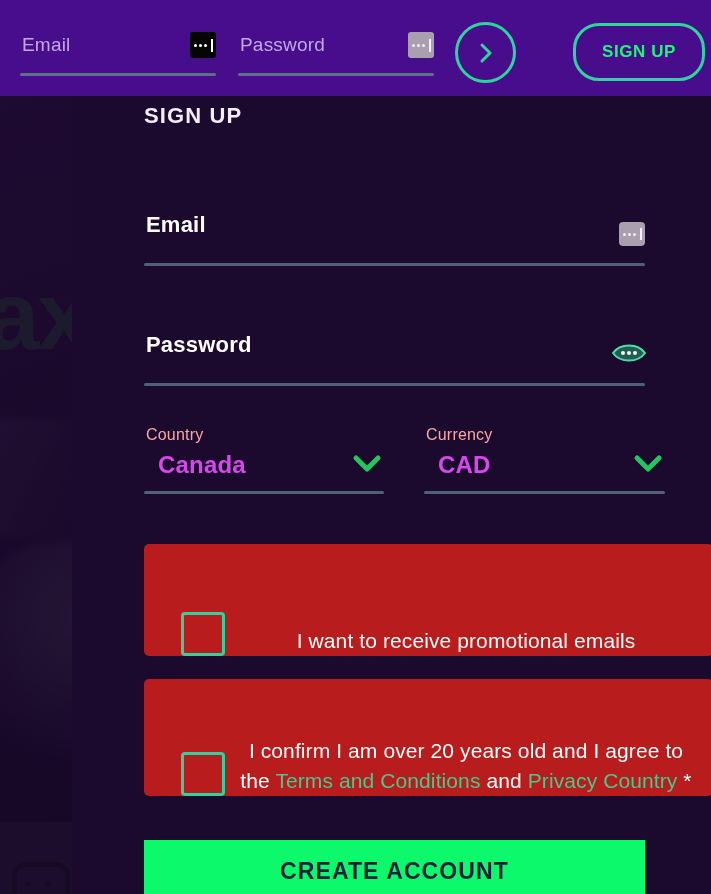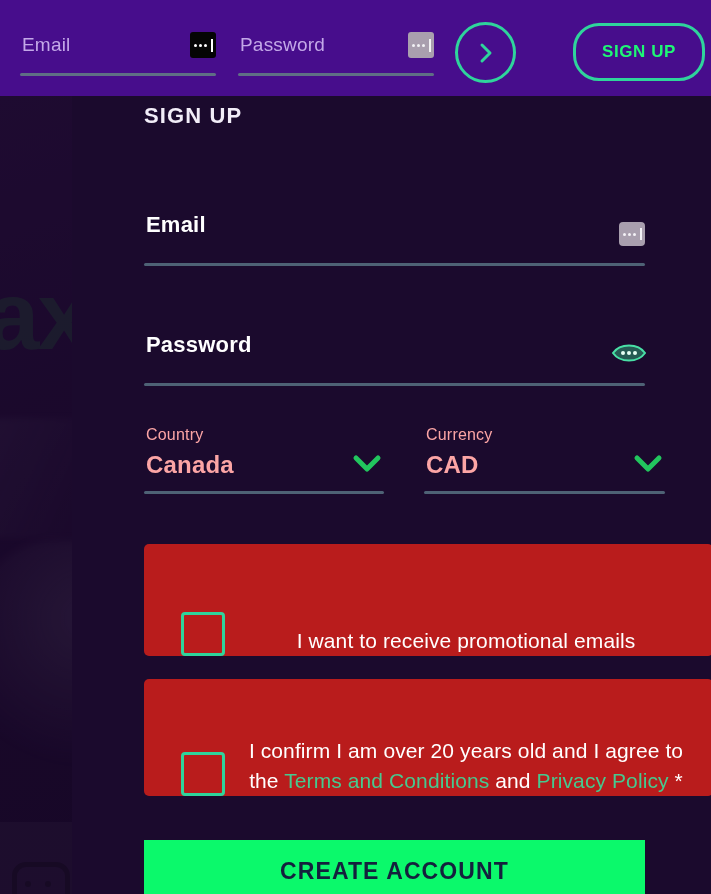--- a/index.html
+++ b/index.html
@@ -264,24 +264,24 @@
 
   .select-label {
     position: absolute;
     left: 2px; top: 0;
     font-size: 16px;
     color: #fca5a5;
     letter-spacing: .2px;
   }
   .select-value {
     position: absolute;
-    left: 2px; top: 25px;
+    left: 14px; top: 25px;
     font-size: 24px;
     font-weight: 700;
-    color: #fca5a5;
+    color: #d946ef;
     letter-spacing: .2px;
   }
   .select-chevron {
     position: absolute;
     right: 2px; top: 28px;
     cursor: pointer;
   }
   .select-underline {
     position: absolute;
     left: 0; bottom: 0;
@@ -441,18 +441,18 @@
   </div>
 
   <div class="check-row" id="promo-row">
     <div class="checkbox"></div>
     <div class="check-text">I want to receive promotional emails</div>
   </div>
 
   <div class="check-row" id="terms-row">
     <div class="checkbox"></div>
     <div class="check-text">
-      <span>I confirm I am over 20 years old and I agree to the </span><a>Terms and Conditions</a><span> and </span><a>Privacy Policy</a><span> *</span>
+      <span>I confirm I am over 20 years old and I agree to the </span><a>Terms and Conditions</a><span> and </span><a>Privacy Country</a><span> *</span>
     </div>
   </div>
 
   <div id="create-account-button">CREATE ACCOUNT</div>
 </div>
 
 </body></html>

